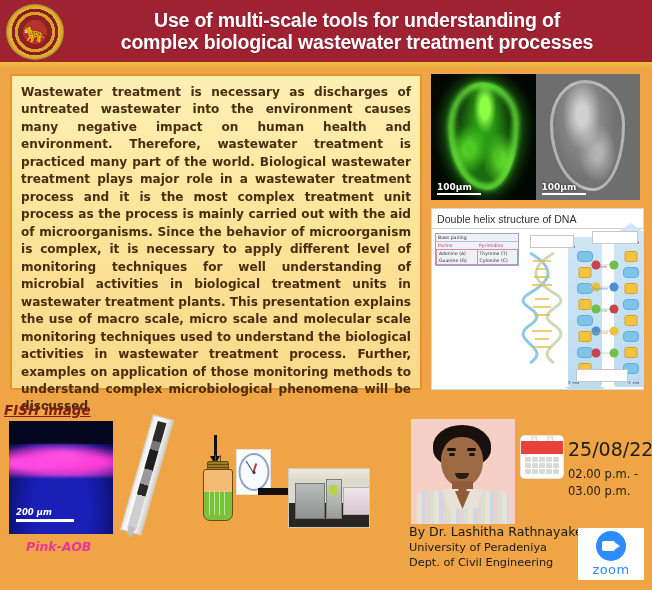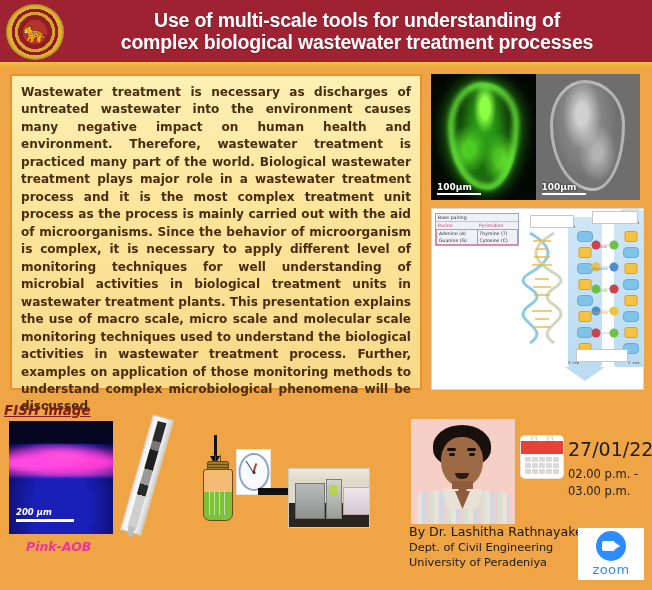--- a/index.html
+++ b/index.html
@@ -444,20 +444,21 @@
     <div class="micro-cell micro-gray">
       <div class="blob"></div>
       <div class="scalebar">
         <span>100μm</span>
         <span class="bar"></span>
       </div>
     </div>
   </div>
 
   <div class="dna-panel">
+    <div class="dna-title">Double helix structure of DNA</div>
     <div class="dna-body">
 
       <div class="basepair-box">
         <div class="bp-title">Base pairing</div>
         <div class="bp-head">
           <div>Purine</div>
           <div>Pyrimidine</div>
         </div>
         <div class="bp-rows">
           <div class="bp-row">
@@ -622,32 +623,32 @@
         <i></i>
         <i></i>
       <i></i>
         <i></i>
         <i></i>
         <i></i>
         <i></i>
     </div>
   </div>
 
-  <div class="date">27/01/22</div>
+  <div class="date">25/08/22</div>
   <div class="time">
     <div>02.00 p.m. -</div>
     <div>03.00 p.m.</div>
   </div>
 
   <div class="byline">
     <span>By </span><span class="strong">Dr. Lashitha Rathnayake</span>
   </div>
   <div class="affil">
+    <div>University of Peradeniya</div>
     <div>Dept. of Civil Engineering</div>
-    <div>University of Peradeniya</div>
   </div>
 
   <div class="zoom-card">
     <div class="circle"></div>
     <div class="word">zoom</div>
   </div>
 
 </div>
 
 </body></html>

